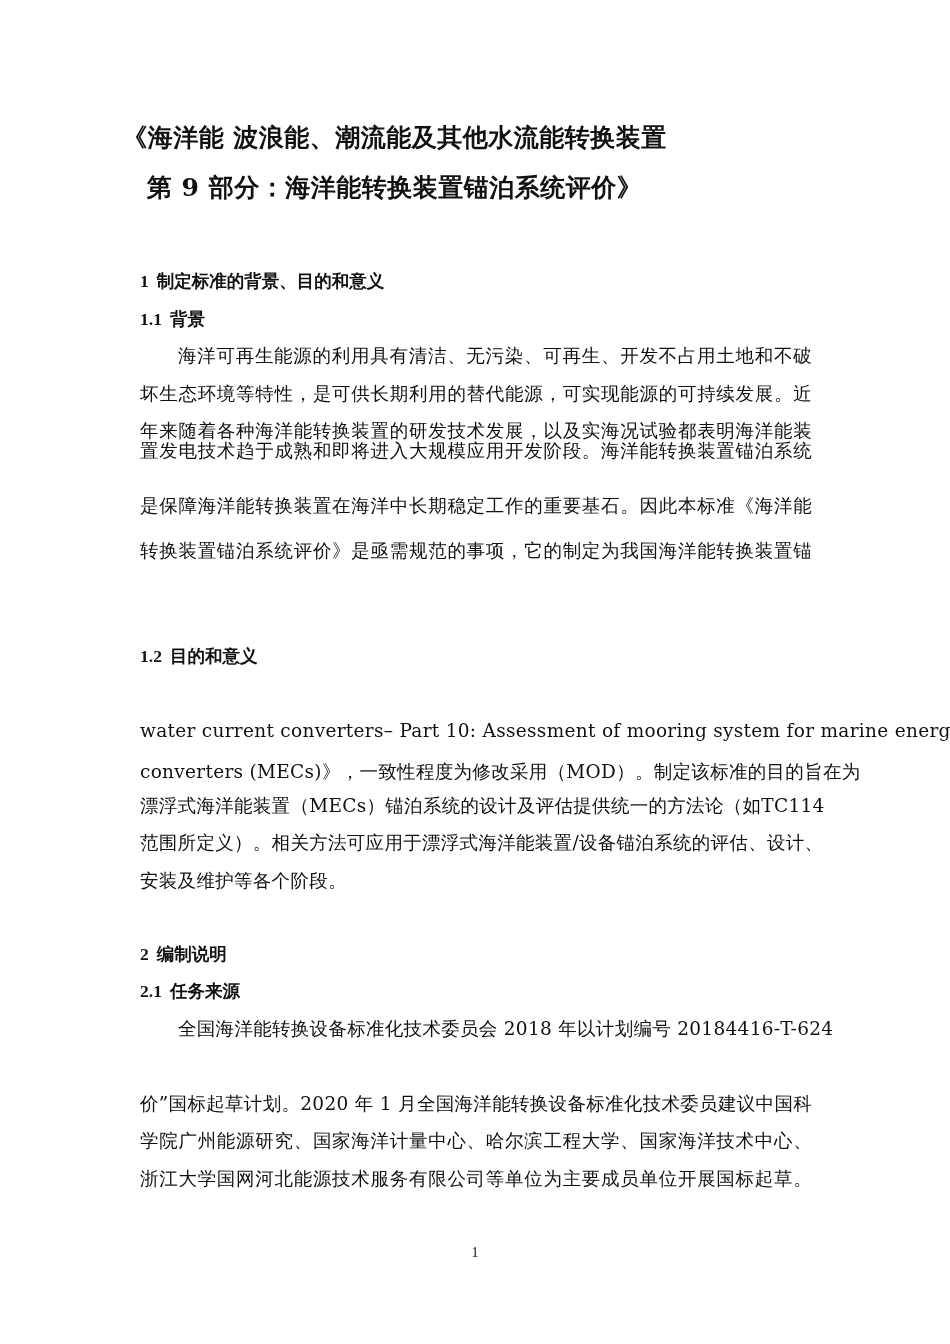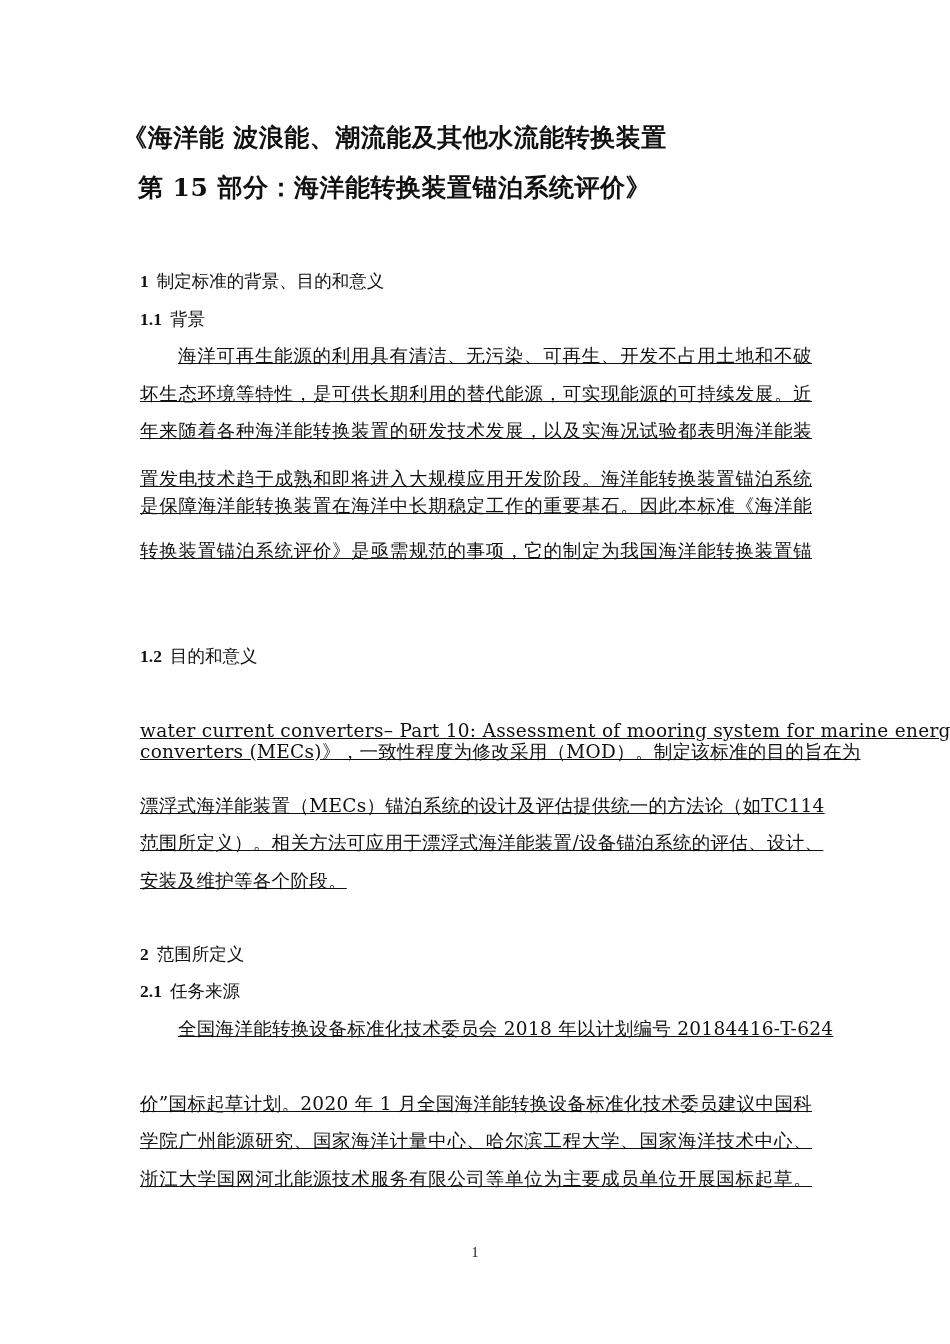--- a/index.html
+++ b/index.html
@@ -11,62 +11,61 @@
   .page { position: absolute; left: 0; top: 0; width: 950px; height: 1344px; }
   .title {
     position: absolute; left: 0; width: 789px; text-align: center;
     font-size: 25px; font-weight: bold; line-height: 30px; letter-spacing: 0.5px;
   }
   .line {
     position: absolute; left: 140px; width: 672px;
     font-size: 18.5px; line-height: 24px; white-space: nowrap;
     text-align: justify; text-align-last: justify;
     letter-spacing: 0.3px;
-    text-decoration: underline;
   }
   .line.indent { left: 178px; width: 634px; }
   .line.last { text-align-last: left; }
   .heading { position: absolute; left: 140px; font-size: 17.5px; line-height: 24px; white-space: nowrap; }
   .heading .num { font-weight: bold; font-family: "Liberation Serif", serif; margin-right: 8px; }
-  .heading .txt { font-weight: normal; }
+  .heading .txt { font-weight: bold; }
   .pagenum { position: absolute; left: 0; width: 950px; text-align: center; top: 1245px; font-size: 14px; font-family: "Liberation Serif", serif; }
 </style>
 </head>
 <body>
 
 <div class="page">
 
   <div class="title" style="top:123px">《海洋能  波浪能、潮流能及其他水流能转换装置</div>
-  <div class="title" style="top:173px">第 15 部分：海洋能转换装置锚泊系统评价》</div>
+  <div class="title" style="top:173px">第 9 部分：海洋能转换装置锚泊系统评价》</div>
 
   <div class="heading" style="top:269px">
     <span class="num">1</span><span class="txt">制定标准的背景、目的和意义</span>
   </div>
 
   <div class="heading" style="top:307px">
     <span class="num">1.1</span><span class="txt">背景</span>
   </div>
   <div class="line indent" style="top:344px">海洋可再生能源的利用具有清洁、无污染、可再生、开发不占用土地和不破</div>
   <div class="line" style="top:382px">坏生态环境等特性，是可供长期利用的替代能源，可实现能源的可持续发展。近</div>
   <div class="line" style="top:419px">年来随着各种海洋能转换装置的研发技术发展，以及实海况试验都表明海洋能装</div>
-  <div class="line" style="top:467px">置发电技术趋于成熟和即将进入大规模应用开发阶段。海洋能转换装置锚泊系统</div>
+  <div class="line" style="top:439px">置发电技术趋于成熟和即将进入大规模应用开发阶段。海洋能转换装置锚泊系统</div>
   <div class="line" style="top:494px">是保障海洋能转换装置在海洋中长期稳定工作的重要基石。因此本标准《海洋能</div>
   <div class="line" style="top:539px">转换装置锚泊系统评价》是亟需规范的事项，它的制定为我国海洋能转换装置锚</div>
 
   <div class="heading" style="top:644px">
     <span class="num">1.2</span><span class="txt">目的和意义</span>
   </div>
   <div class="line" style="top:719px">water current converters– Part 10: Assessment of mooring system for marine energy</div>
-  <div class="line" style="top:740px">converters (MECs)》，一致性程度为修改采用（MOD）。制定该标准的目的旨在为</div>
+  <div class="line" style="top:760px">converters (MECs)》，一致性程度为修改采用（MOD）。制定该标准的目的旨在为</div>
   <div class="line" style="top:794px">漂浮式海洋能装置（MECs）锚泊系统的设计及评估提供统一的方法论（如TC114</div>
   <div class="line" style="top:831px">范围所定义）。相关方法可应用于漂浮式海洋能装置/设备锚泊系统的评估、设计、</div>
   <div class="line last" style="top:869px">安装及维护等各个阶段。</div>
 
   <div class="heading" style="top:942px">
-    <span class="num">2</span><span class="txt">范围所定义</span>
+    <span class="num">2</span><span class="txt">编制说明</span>
   </div>
 
   <div class="heading" style="top:979px">
     <span class="num">2.1</span><span class="txt">任务来源</span>
   </div>
   <div class="line indent" style="top:1017px">全国海洋能转换设备标准化技术委员会 2018 年以计划编号 20184416-T-624</div>
   <div class="line" style="top:1092px">价”国标起草计划。2020 年 1 月全国海洋能转换设备标准化技术委员建议中国科</div>
   <div class="line" style="top:1129px">学院广州能源研究、国家海洋计量中心、哈尔滨工程大学、国家海洋技术中心、</div>
   <div class="line" style="top:1167px">浙江大学国网河北能源技术服务有限公司等单位为主要成员单位开展国标起草。</div>
 

